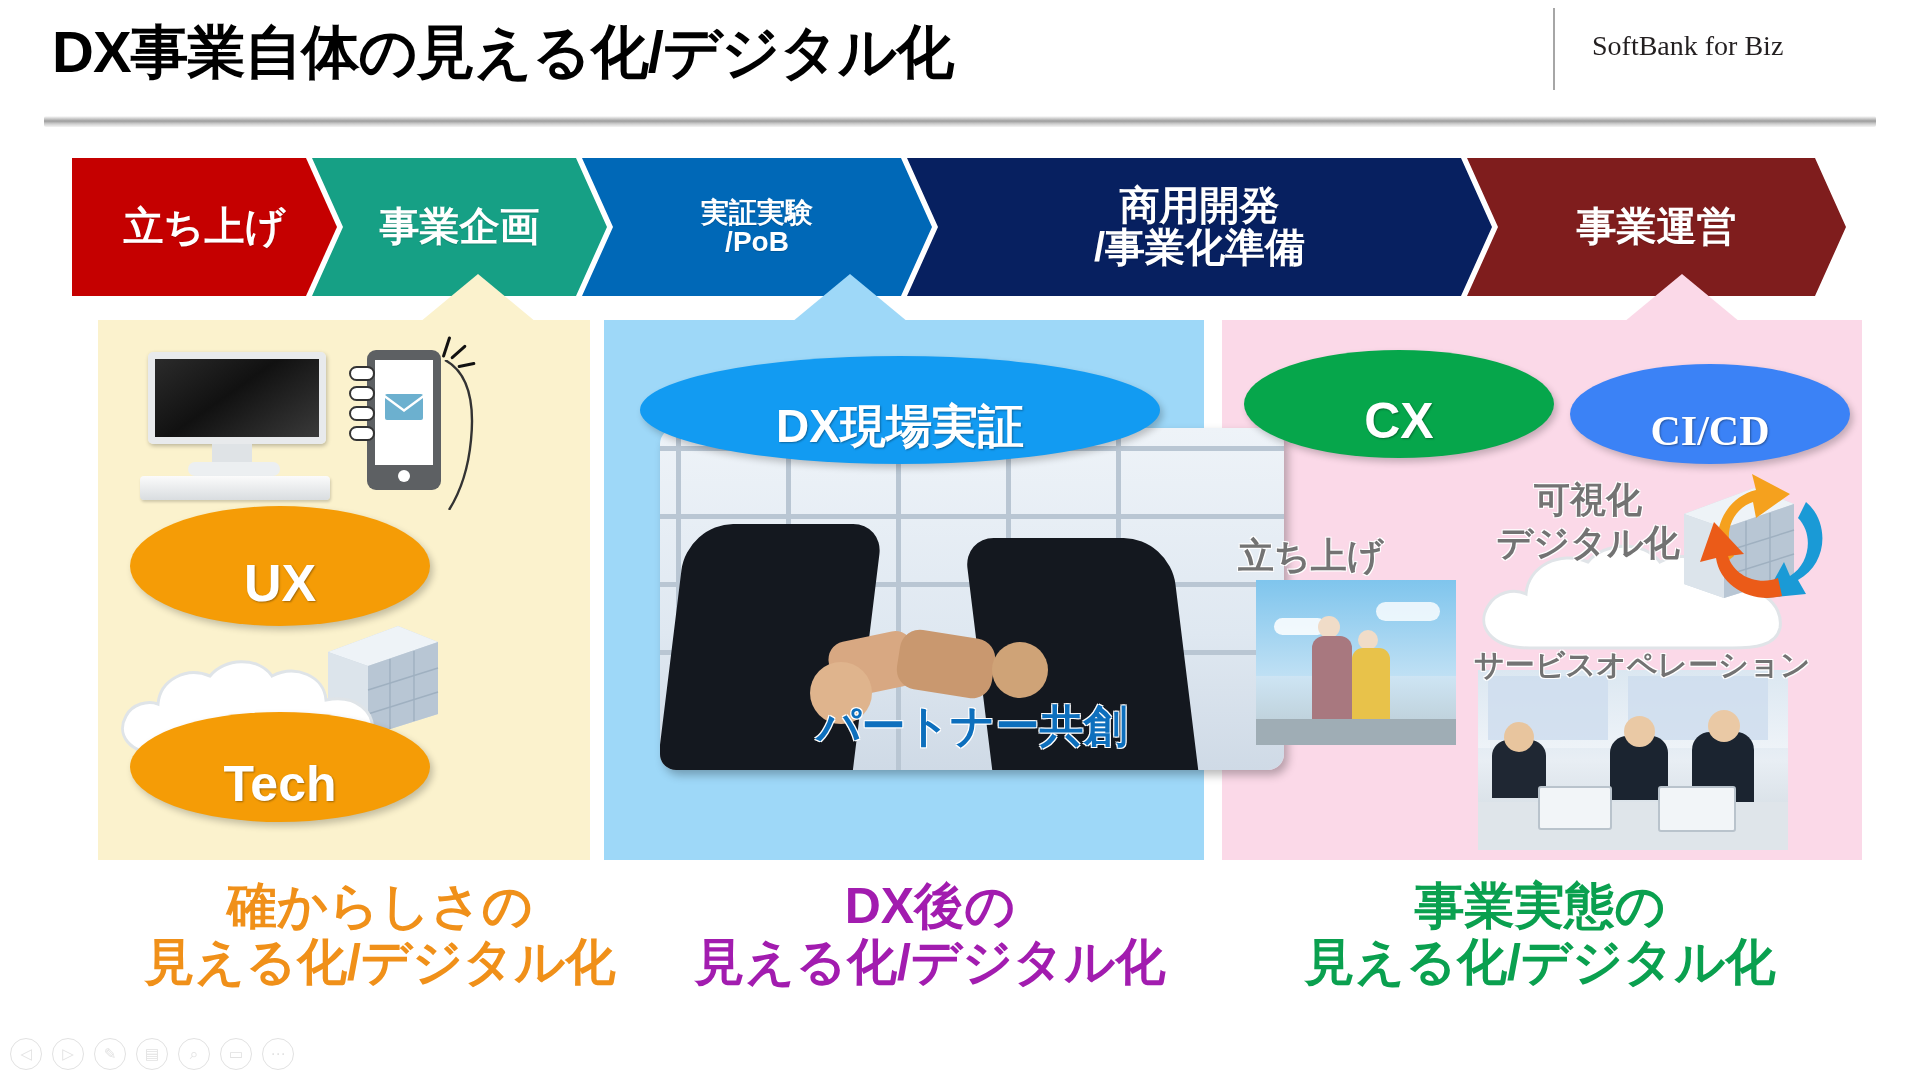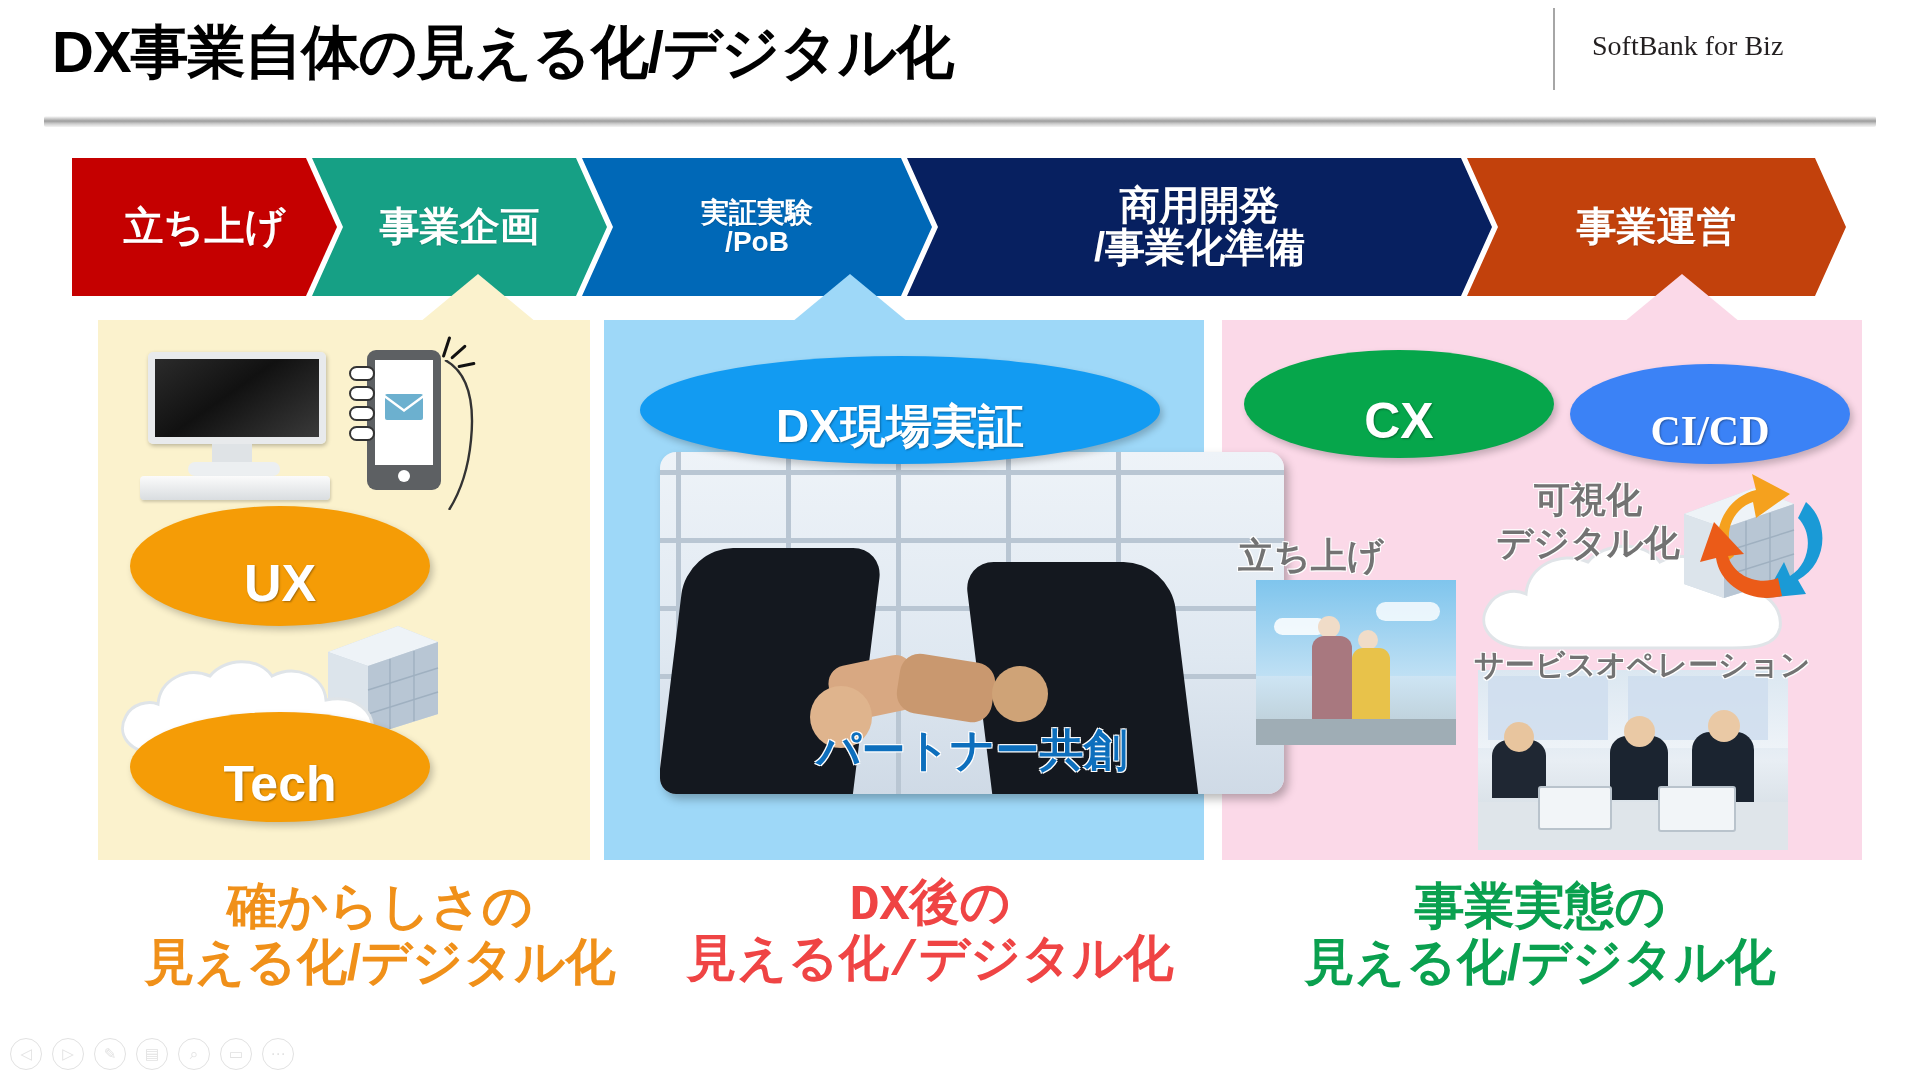--- a/index.html
+++ b/index.html
@@ -24,21 +24,21 @@
     color:#ffffff; font-weight:bold; text-align:center; line-height:1.04; }
   .chev span { position:relative; z-index:2; text-shadow:0 1px 1px rgba(0,0,0,.18); }
   .chev.c0 { left:0px;    width:265px;  background:#c50000;
              clip-path:polygon(0 0,234px 0,265px 50%,234px 100%,0 100%); font-size:40px; }
   .chev.c1 { left:240px;  width:295px;  background:#16a085;
              clip-path:polygon(0 0,264px 0,295px 50%,264px 100%,0 100%,31px 50%); font-size:40px; }
   .chev.c2 { left:510px;  width:350px;  background:#0068b7;
              clip-path:polygon(0 0,319px 0,350px 50%,319px 100%,0 100%,31px 50%); font-size:28px; }
   .chev.c3 { left:835px;  width:585px;  background:#072060;
              clip-path:polygon(0 0,554px 0,585px 50%,554px 100%,0 100%,31px 50%); font-size:40px; }
-  .chev.c4 { left:1395px; width:379px;  background:#c2410c;
+  .chev.c4 { left:1395px; width:379px;  background:#7f1d1d;
              clip-path:polygon(0 0,348px 0,379px 50%,348px 100%,0 100%,31px 50%); font-size:40px; }
 
   
   .panel { position:absolute; top:320px; height:540px; }
   #panel-left   { left:98px;  width:492px;  background:#fbf2cd; }
   #panel-mid    { left:604px; width:600px;  background:#9ed8f8; }
   #panel-right  { left:1222px;width:640px;  background:#fbd9e8; }
 
   .panel-notch { position:absolute; top:-46px; width:0; height:0;
     border-left:58px solid transparent; border-right:58px solid transparent; }
@@ -76,21 +76,21 @@
   .spark { position:absolute; background:#111; width:3px; border-radius:2px; }
   .finger { position:absolute; width:26px; height:15px; border:2px solid #333; border-radius:10px;
     background:#fff; left:4px; }
 
   
   #cloud-left { position:absolute; left:110px; top:650px; width:300px; height:112px; z-index:4;}
   #dc-left { position:absolute; left:320px; top:618px; width:120px; height:120px; z-index:3;}
 
   
   #dx-ellipse { left:640px; top:356px; width:520px; height:108px; background:#129bf2; font-size:46px; z-index:6;}
-  #photo-handshake { position:absolute; left:660px; top:452px; width:624px; height:342px;
+  #photo-handshake { position:absolute; left:660px; top:428px; width:624px; height:342px;
     border-radius:16px; overflow:hidden; box-shadow:4px 5px 10px rgba(0,0,0,.28);
     background:linear-gradient(180deg,#eef3f8 0%,#dfe8f1 60%,#cfdae6 100%); z-index:5;}
   .window-grid { position:absolute; inset:0; }
   .wg-v { position:absolute; top:0; bottom:0; width:5px; background:#b9c6d3; }
   .wg-h { position:absolute; left:0; right:0; height:5px; background:#b9c6d3; }
   .suit { position:absolute; background:#14181f; }
   #partner-label { position:absolute; left:0; right:0; bottom:14px; text-align:center;
     color:#0d6fbd; font-size:44px; font-weight:bold; text-shadow:1px 1px 0 #fff,-1px -1px 0 #fff,1px -1px 0 #fff,-1px 1px 0 #fff;
     z-index:9;}
 
@@ -107,21 +107,21 @@
   #dc-right { position:absolute; left:1676px; top:478px; width:120px; height:122px; z-index:7;}
   #recycle { position:absolute; left:1690px; top:468px; width:150px; height:138px; z-index:8;}
   #photo-women { position:absolute; left:1256px; top:580px; width:200px; height:165px; z-index:5;
     overflow:hidden; background:linear-gradient(180deg,#9fd2f2 0%,#cfe7f7 55%,#b8c8cf 100%); }
   #photo-office { position:absolute; left:1478px; top:670px; width:310px; height:180px; z-index:6;
     overflow:hidden; background:linear-gradient(180deg,#cfe0ef 0%,#e8eef4 50%,#cdd6dd 100%);}
 
   
   .caption { position:absolute; top:878px; text-align:center; font-weight:bold; font-size:50px; line-height:1.12;}
   #cap-left  { left:60px;  width:640px; color:#f09019; }
-  #cap-mid   { left:600px; width:660px; color:#ef4444;font-family:Liberation Mono, monospace; }
+  #cap-mid   { left:600px; width:660px; color:#a21caf; }
   #cap-right { left:1190px;width:700px; color:#0aa04f; }
 
   
   #toolbar { position:absolute; left:10px; top:1038px; display:flex; gap:10px; }
   .tb-btn { width:32px; height:32px; border:1.5px solid #e2e2e2; border-radius:50%;
     display:flex; align-items:center; justify-content:center; color:#e2e2e2; font-size:15px; }
 </style>
 </head>
 <body>
 

